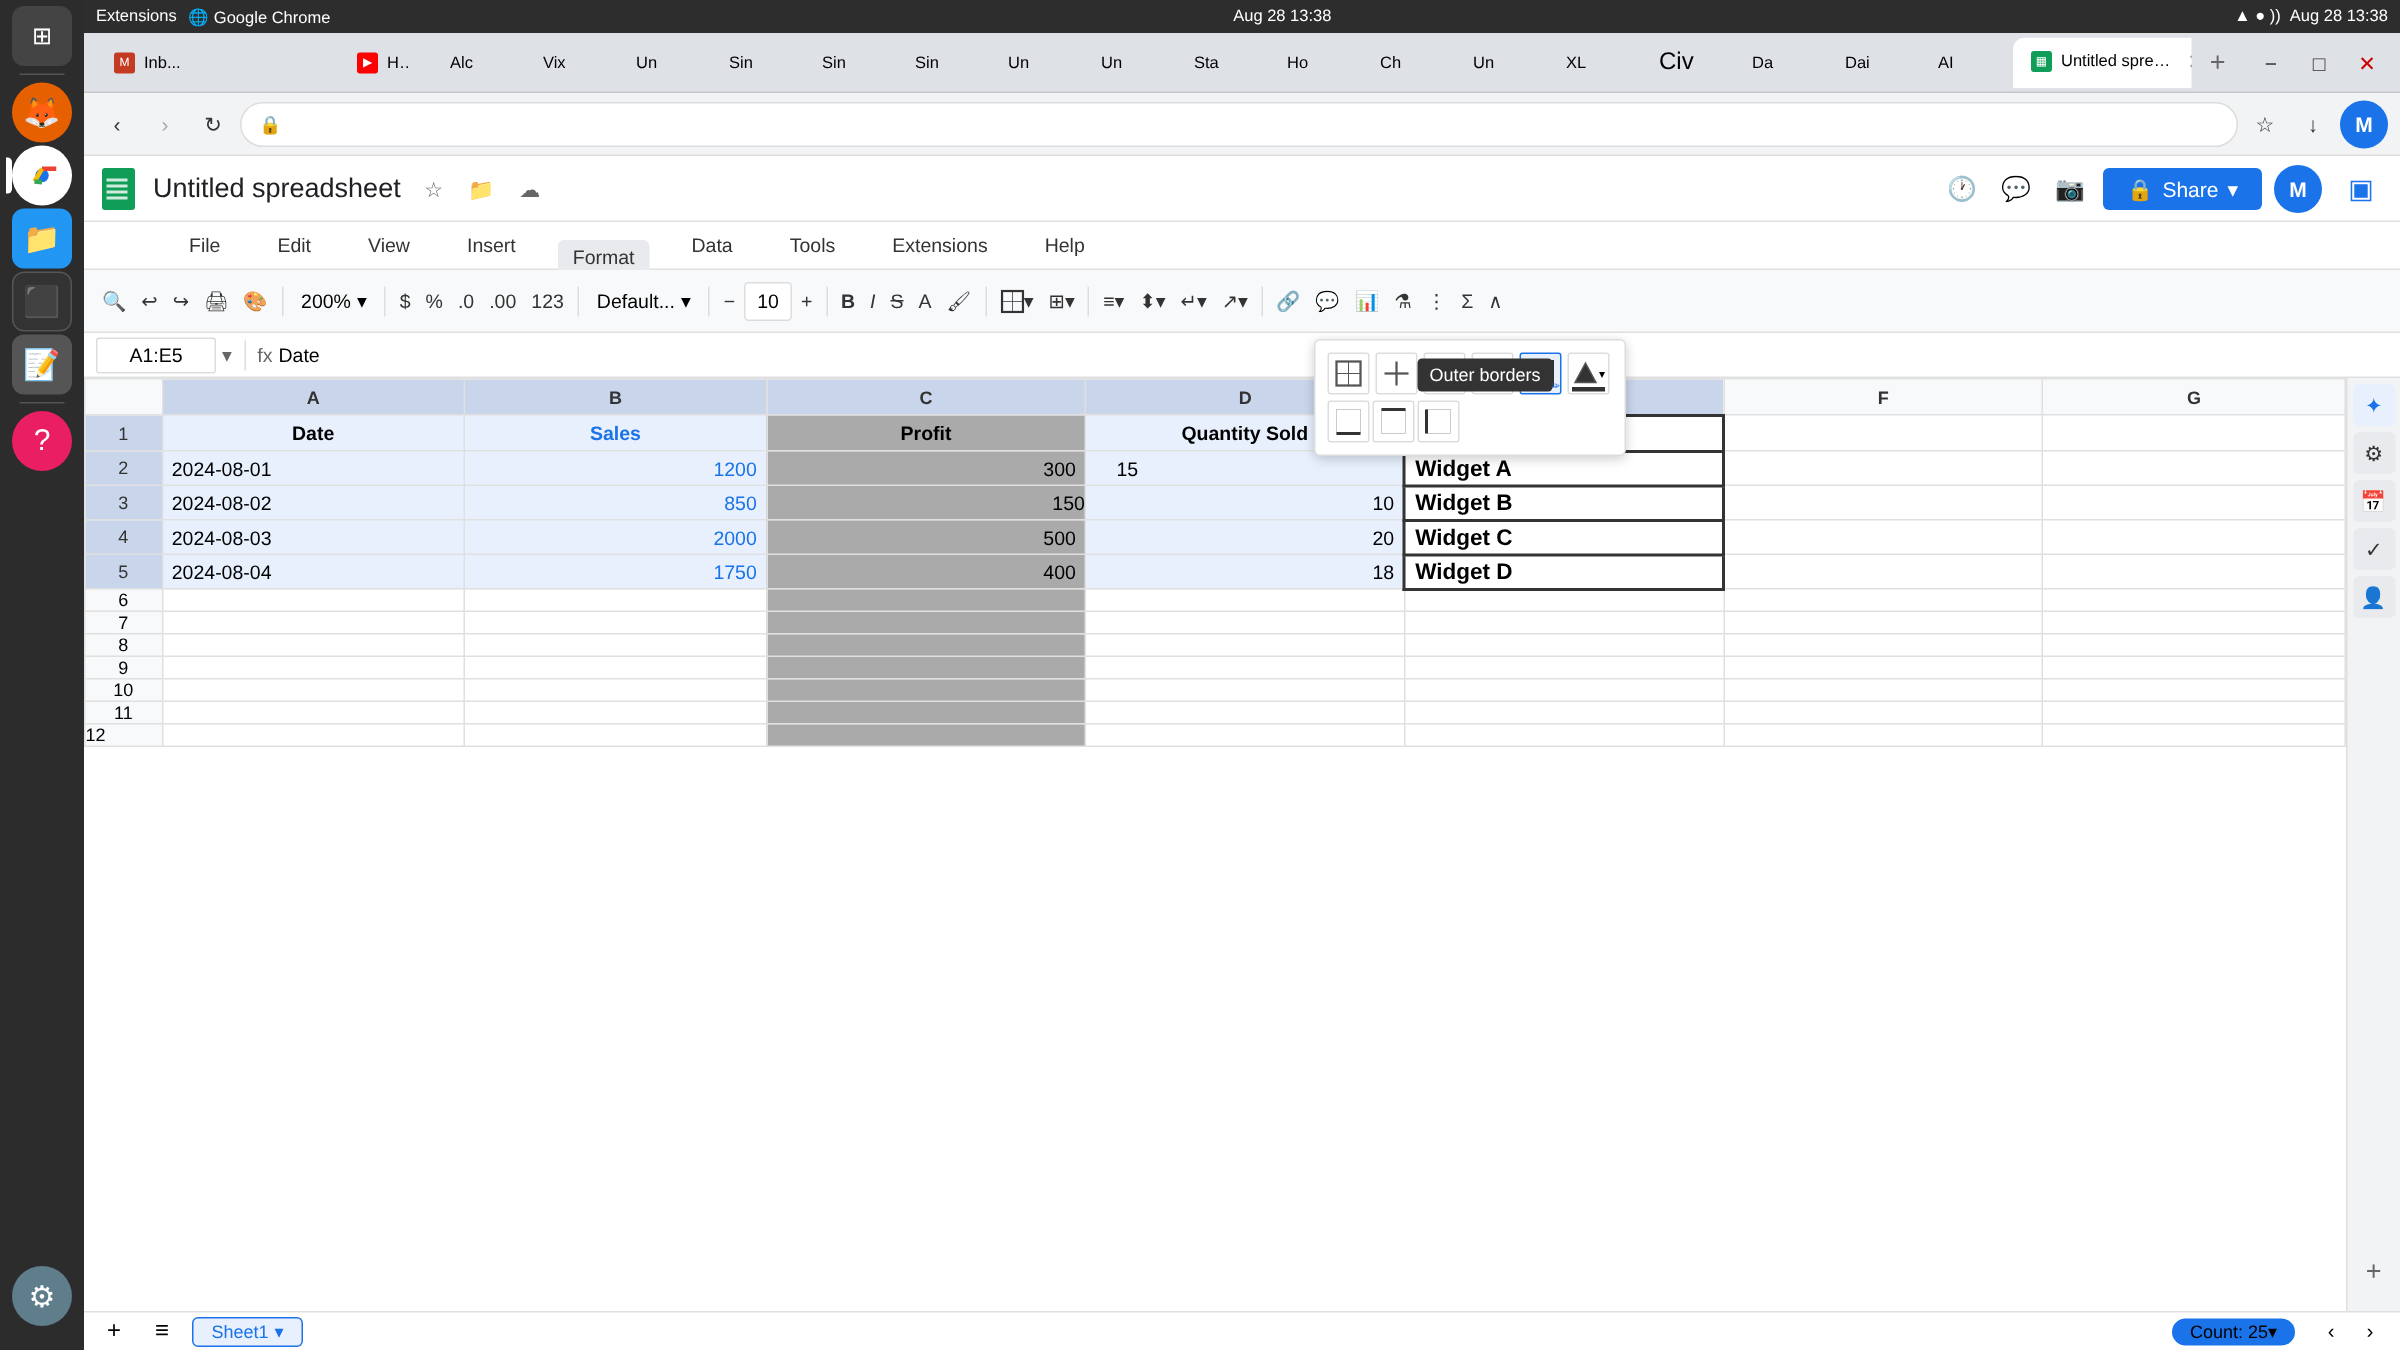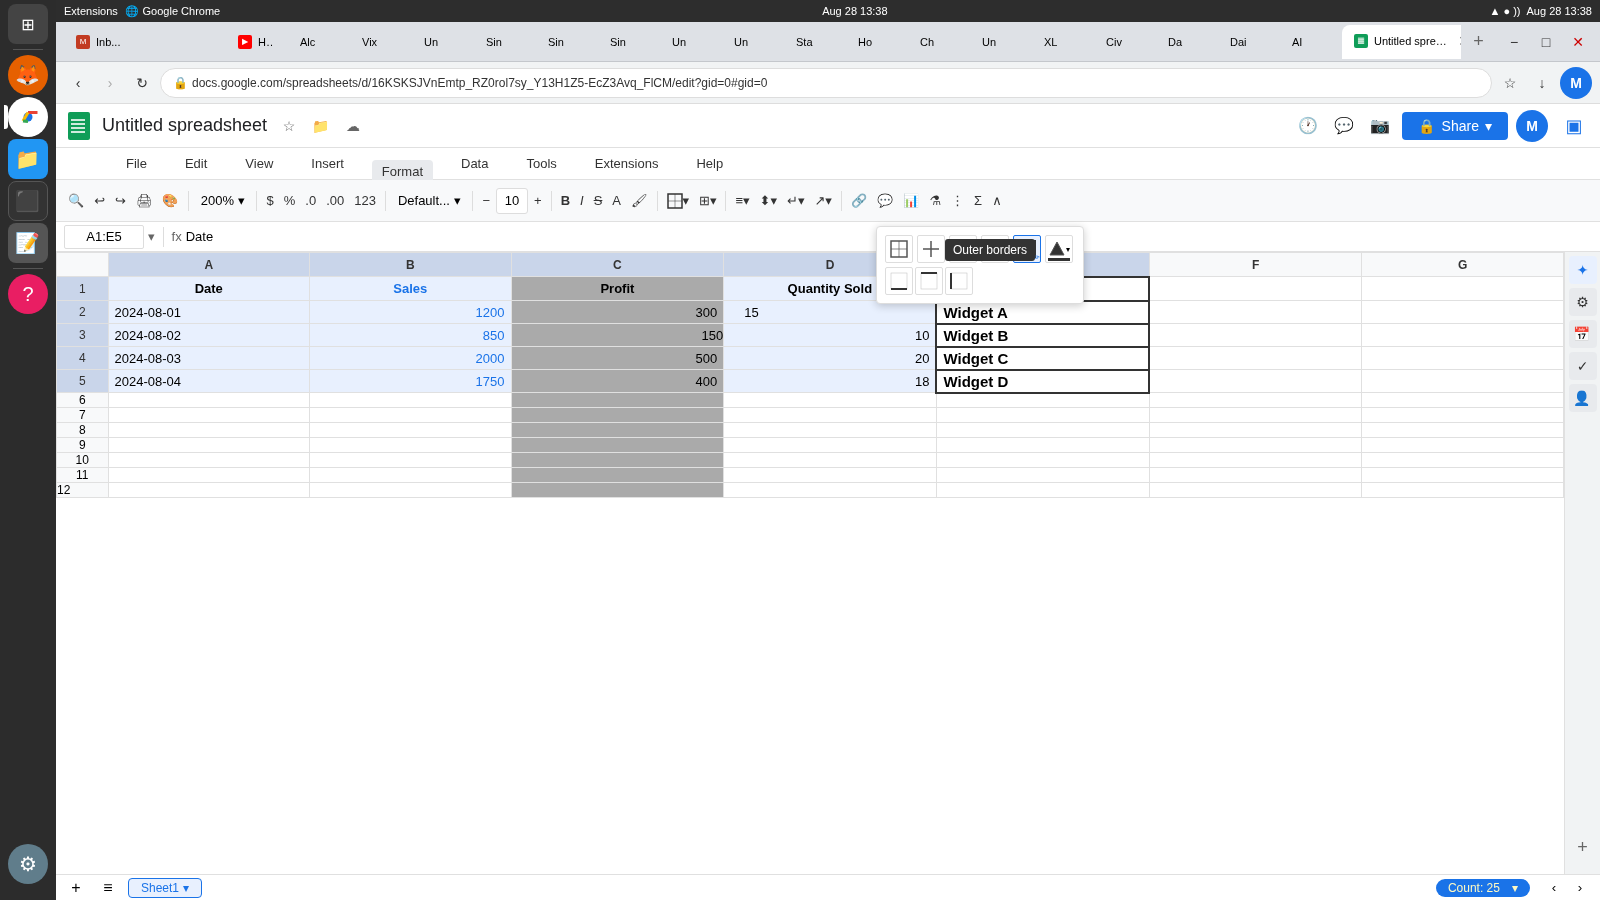--- a/index.html
+++ b/index.html
@@ -63,21 +63,21 @@
     
     .col-header { background: #f8f9fa; height: 24px; text-align: center; color: #333; font-size: 12px; border: 1px solid #e0e0e0; user-select: none; }
     .col-header.selected { background: #c9d5ea; }
     .row-num { background: #f8f9fa; text-align: center; color: #333; font-size: 12px; border: 1px solid #e0e0e0; width: 40px; }
     .row-num.selected { background: #c9d5ea; }
 
     
     .bottom-bar { display: flex; align-items: center; padding: 0 8px; height: 26px; border-top: 1px solid #e0e0e0; background: white; font-size: 12px; color: #333; gap: 8px; }
     .sheet-tab { padding: 2px 12px; border: 1px solid #ddd; border-radius: 4px; background: white; cursor: pointer; font-size: 12px; display: flex; align-items: center; gap: 4px; }
     .sheet-tab.active { background: #e8f0fe; border-color: #1a73e8; color: #1a73e8; }
-    .count-badge { background: #1a73e8; color: #fef9c3; border-radius: 12px; padding: 2px 12px; font-size: 12px; display: flex; align-items: center; gap: 12px; }
+    .count-badge { background: #1a73e8; color: #000000; border-radius: 12px; padding: 2px 12px; font-size: 12px; display: flex; align-items: center; gap: 0; }
     .side-icon { width: 28px; height: 28px; background: #e8eaed; border-radius: 4px; display: flex; align-items: center; justify-content: center; font-size: 14px; cursor: pointer; color: #333; }
 
     
     .ubuntu-dock { position: fixed; left: 0; top: 0; width: 56px; height: 900px; background: #2c2c2c; display: flex; flex-direction: column; align-items: center; padding: 4px 0; gap: 2px; z-index: 200; }
     .dock-icon { width: 40px; height: 40px; border-radius: 8px; display: flex; align-items: center; justify-content: center; cursor: pointer; color: white; font-size: 20px; position: relative; }
     .dock-icon.active::before { content: ''; position: absolute; left: -4px; width: 4px; height: 24px; background: white; border-radius: 0 3px 3px 0; }
     .dock-separator { width: 30px; height: 1px; background: #555; margin: 3px 0; }
 
     .main-area { margin-left: 56px; }
   </style>
@@ -165,21 +165,21 @@
       <div class="tab" style="background:#dee1e6; min-width:60px; max-width:80px;">
         <span class="tab-label" style="font-size:11px;">Ch</span>
       </div>
       <div class="tab" style="background:#dee1e6; min-width:60px; max-width:80px;">
         <span class="tab-label" style="font-size:11px;">Un</span>
       </div>
       <div class="tab" style="background:#dee1e6; min-width:60px; max-width:80px;">
         <span class="tab-label" style="font-size:11px;">XL</span>
       </div>
       <div class="tab" style="background:#dee1e6; min-width:60px; max-width:80px;">
-        <span class="tab-label" style="font-size:11px;">Civ</span>
+        <span class="tab-label" style="font-size:16px;">Civ</span>
       </div>
       <div class="tab" style="background:#dee1e6; min-width:60px; max-width:80px;">
         <span class="tab-label" style="font-size:11px;">Da</span>
       </div>
       <div class="tab" style="background:#dee1e6; min-width:60px; max-width:80px;">
         <span class="tab-label" style="font-size:11px;">Dai</span>
       </div>
       <div class="tab" style="background:#dee1e6; min-width:60px; max-width:80px;">
         <span class="tab-label" style="font-size:11px;">AI</span>
       </div>
@@ -198,21 +198,20 @@
       <button class="nav-btn" style="color:#c00;">✕</button>
     </div>
   </div>
 
   <div class="address-bar">
     <button class="nav-btn">‹</button>
     <button class="nav-btn" style="color:#aaa;">›</button>
     <button class="nav-btn">↻</button>
     <div class="address-input">
       <span style="color:#aaa; font-size:12px; margin-right:4px;">🔒</span>
-      <span style="font-size:12px; color:#333;">docs.google.com/spreadsheets/d/16KSKSJVnEmtp_RZ0rol7sy_Y13H1Z5-EcZ3Avq_FlCM/edit?gid=0#gid=0</span>
     </div>
     <div class="address-right">
       <button class="nav-btn">☆</button>
       <button class="nav-btn">↓</button>
       <div class="avatar">M</div>
     </div>
   </div>
 
   <div class="sheets-app">
 

